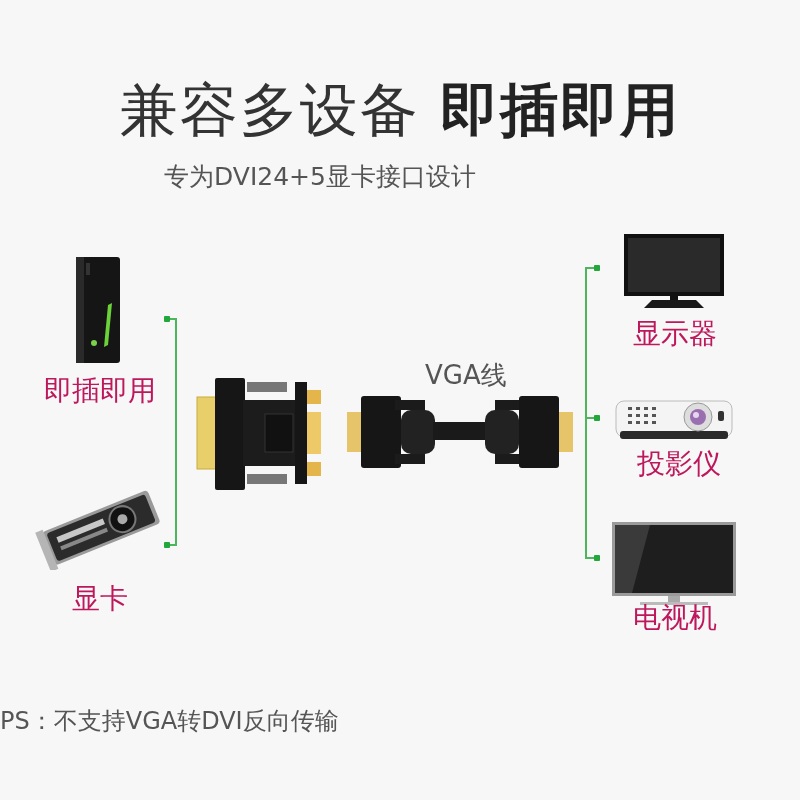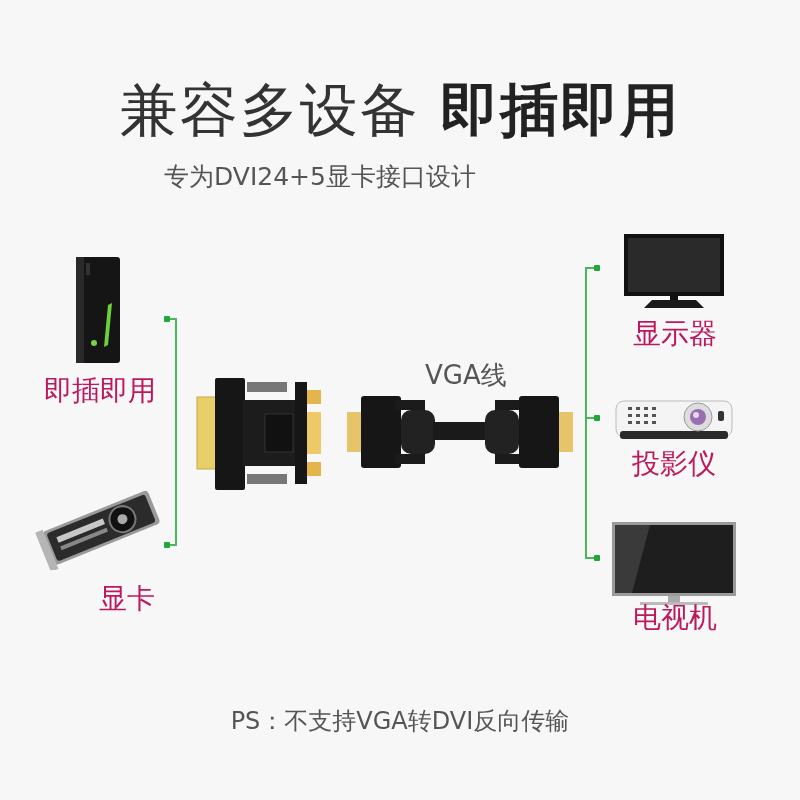--- a/index.html
+++ b/index.html
@@ -5,21 +5,21 @@
   html,body{margin:0;padding:0;}
   body{width:800px;height:800px;background:#f7f7f7;position:relative;overflow:hidden;font-family:"DejaVu Sans","Liberation Sans",sans-serif;color:#444;}
   .abs{position:absolute;}
   .title{left:0;width:800px;top:72px;text-align:center;font-size:58px;color:#333;letter-spacing:2px;white-space:nowrap;}
   .title .bold{font-weight:bold;color:#222;}
   .subtitle{left:0;width:640px;top:160px;text-align:center;font-size:25px;color:#555;}
   .label{font-size:28px;color:#be185d;text-align:center;white-space:nowrap;}
   .gline{background:#4cb65a;}
   .gdot{width:6px;height:6px;background:#22a83a;border-radius:1px;}
   .vga-label{font-size:26px;color:#555;text-align:right;}
-  .ps{left:0;width:800px;top:705px;text-align:center;font-size:24px;color:#555;}
+  .ps{left:0;width:800px;top:705px;font-size:24px;color:#555;}
 </style>
 </head>
 <body>
 
 <div class="abs title">
   <span>兼容多设备</span>
   <span class="bold">即插即用</span>
 </div>
 <div class="abs subtitle">专为DVI24+5显卡接口设计</div>
 
@@ -40,21 +40,21 @@
       <rect x="8" y="30" width="114" height="36" rx="4" fill="#9a9a9a"></rect>
       <rect x="12" y="33" width="106" height="30" rx="3" fill="#2b2b2b"></rect>
       <circle cx="88" cy="48" r="13" fill="#111" stroke="#777" stroke-width="2"></circle>
       <circle cx="88" cy="48" r="5" fill="#aaa"></circle>
       <rect x="20" y="40" width="50" height="6" fill="#c8c8c8"></rect>
       <rect x="20" y="50" width="50" height="4" fill="#888"></rect>
       <rect x="2" y="28" width="8" height="42" fill="#b5b5b5"></rect>
     </g>
   </svg>
 </div>
-<div class="abs label" style="left:45px;top:580px;width:110px;text-align:right;">显卡</div>
+<div class="abs label" style="left:45px;top:580px;width:110px;">显卡</div>
 
 <div class="abs gline" style="left:175px;top:318px;width:2px;height:228px;"></div>
 <div class="abs gline" style="left:167px;top:318px;width:9px;height:2px;"></div>
 <div class="abs gline" style="left:167px;top:544px;width:9px;height:2px;"></div>
 <div class="abs gdot" style="left:164px;top:316px;"></div>
 <div class="abs gdot" style="left:164px;top:542px;"></div>
 
 <div class="abs" style="left:195px;top:370px;width:130px;height:126px;">
   <svg width="130" height="126" viewBox="0 0 130 126">
     <rect x="2" y="27" width="20" height="72" fill="#e8cf6a" stroke="#c9a93e"></rect>
@@ -123,21 +123,21 @@
         <rect x="24" y="28" width="4" height="3"></rect>
         <rect x="32" y="28" width="4" height="3"></rect>
         <rect x="40" y="28" width="4" height="3"></rect>
     </g>
     <circle cx="86" cy="24" r="14" fill="#ddd" stroke="#999"></circle>
     <circle cx="86" cy="24" r="8" fill="#9a6fb0"></circle>
     <circle cx="84" cy="22" r="3" fill="#e6d6f0"></circle>
     <rect x="106" y="18" width="6" height="10" rx="2" fill="#333"></rect>
   </svg>
 </div>
-<div class="abs label" style="left:586px;top:445px;width:130px;text-align:right;">投影仪</div>
+<div class="abs label" style="left:614px;top:445px;width:130px;">投影仪</div>
 
 <div class="abs" style="left:610px;top:520px;width:128px;height:90px;">
   <svg width="128" height="90" viewBox="0 0 128 90">
     <rect x="2" y="2" width="124" height="74" fill="#9a9a9a"></rect>
     <rect x="5" y="5" width="118" height="68" fill="#1e1e1e"></rect>
     <path d="M5 5 L40 5 L22 73 L5 73 Z" fill="#3a3a3a"></path>
     <rect x="30" y="82" width="68" height="3" fill="#bbb"></rect>
     <rect x="58" y="76" width="12" height="6" fill="#aaa"></rect>
   </svg>
 </div>

